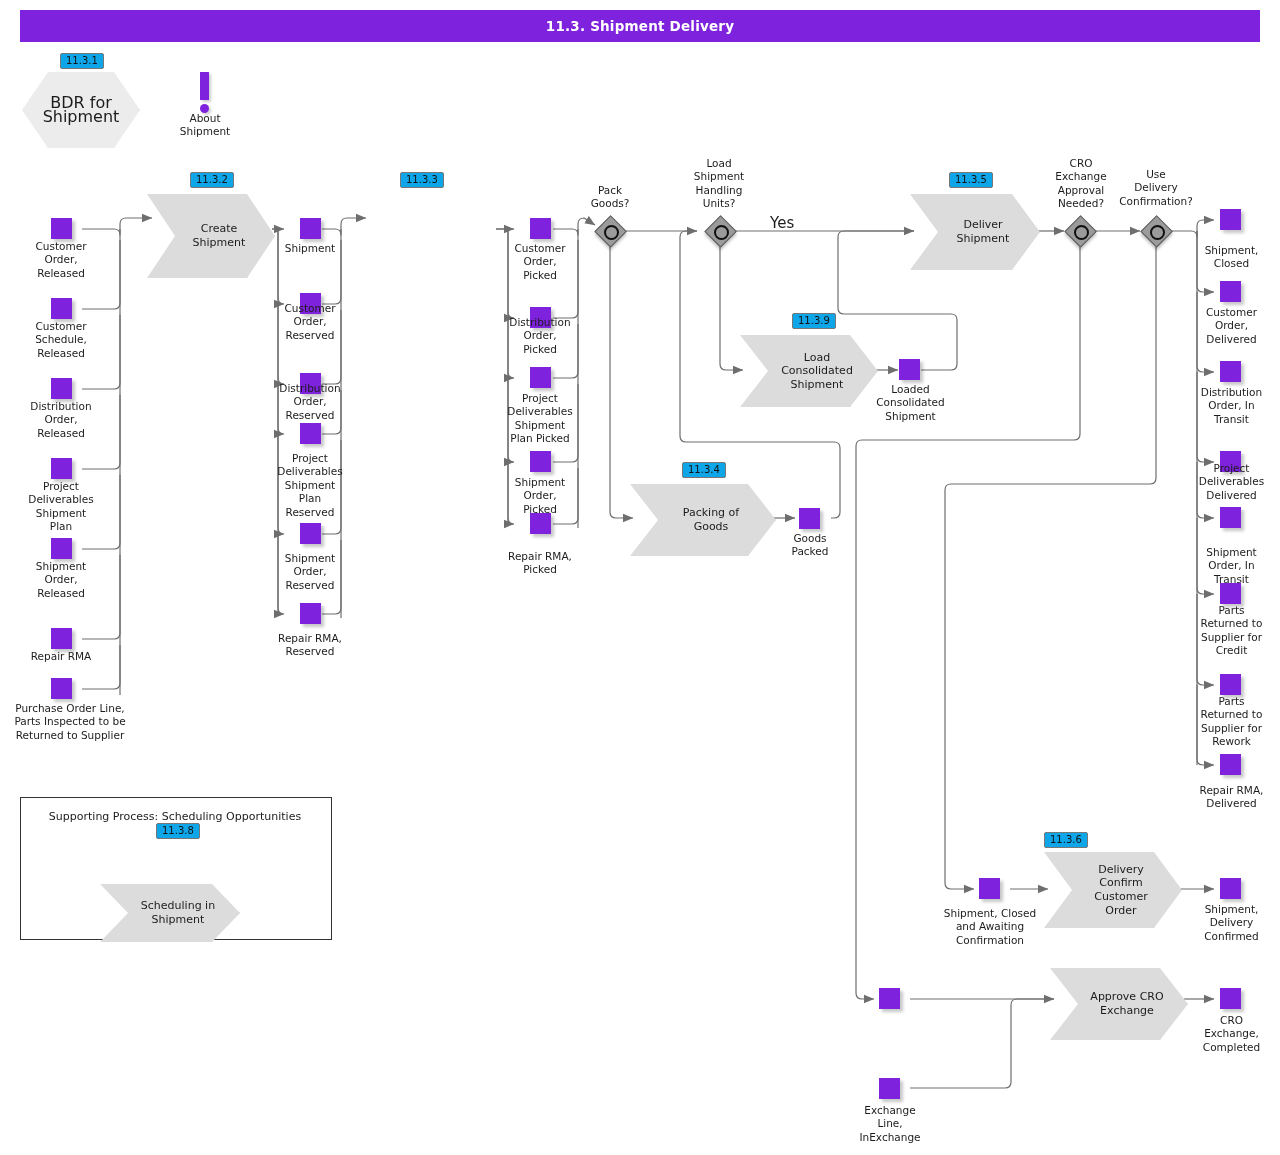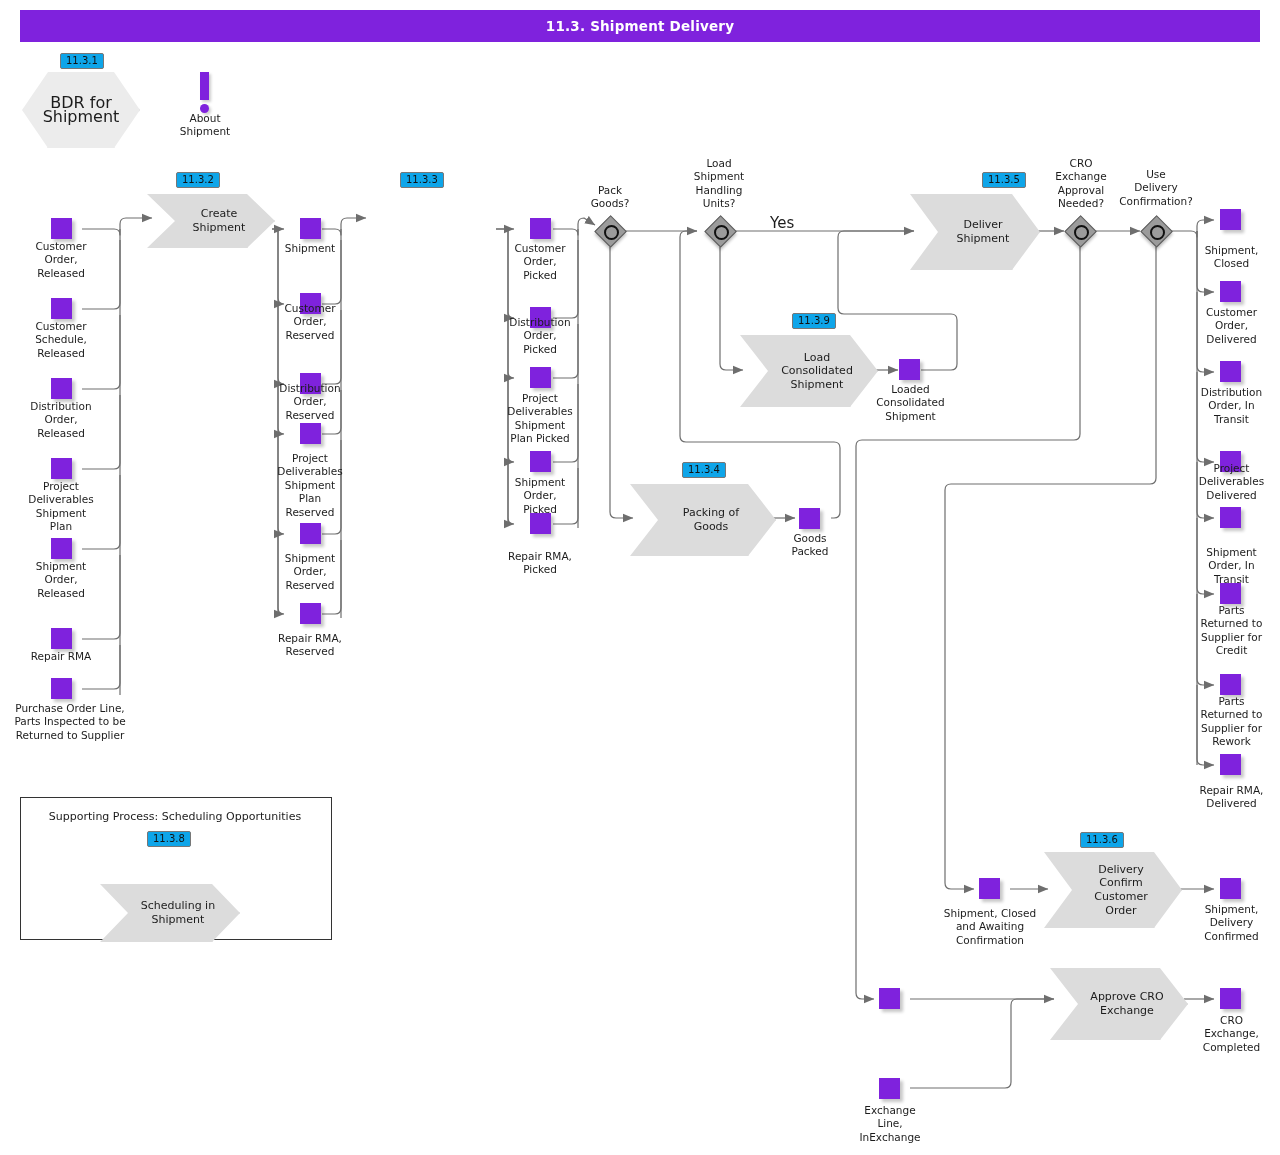--- a/index.html
+++ b/index.html
@@ -202,22 +202,22 @@
 Released</div>
 
   <div class="dsq" style="left:51px;top:628px;"></div>
   <div class="cap" style="left:6px;top:650px;width:110px;">Repair RMA</div>
 
   <div class="dsq" style="left:51px;top:678px;"></div>
   <div class="cap" style="left:0px;top:702px;width:140px;">Purchase Order Line,
 Parts Inspected to be
 Returned to Supplier</div>
 
-  <div class="tag" style="left:176px;top:172px;">11.3.2</div>
-  <div class="chev" style="left:147px;top:194px;width:128px;height:54px;">
+  <div class="tag" style="left:190px;top:172px;">11.3.2</div>
+  <div class="chev" style="left:147px;top:194px;width:128px;height:84px;">
     <span>Create
 Shipment</span>
   </div>
 
   <div class="dsq" style="left:300px;top:218px;"></div>
   <div class="cap" style="left:260px;top:242px;width:100px;">Shipment</div>
 
   <div class="dsq" style="left:300px;top:293px;"></div>
   <div class="cap" style="left:260px;top:302px;width:100px;">Customer
 Order,
@@ -318,21 +318,21 @@
   <div class="chev" style="left:740px;top:335px;width:138px;height:72px;">
     <span>Load
 Consolidated
 Shipment</span>
   </div>
   <div class="dsq" style="left:899px;top:359px;"></div>
   <div class="cap" style="left:863px;top:383px;width:95px;">Loaded
 Consolidated
 Shipment</div>
 
-  <div class="tag" style="left:982px;top:172px;">11.3.5</div>
+  <div class="tag" style="left:949px;top:172px;">11.3.5</div>
   <div class="chev" style="left:910px;top:194px;width:130px;height:76px;">
     <span>Deliver
 Shipment</span>
   </div>
 
   <div class="dsq" style="left:1220px;top:209px;"></div>
   <div class="cap" style="left:1184px;top:244px;width:95px;">Shipment,
 Closed</div>
 
   <div class="dsq" style="left:1220px;top:281px;"></div>
@@ -369,21 +369,21 @@
 
   <div class="dsq" style="left:1220px;top:754px;"></div>
   <div class="cap" style="left:1184px;top:784px;width:95px;">Repair RMA,
 Delivered</div>
 
   <div class="dsq" style="left:979px;top:878px;"></div>
   <div class="cap" style="left:920px;top:907px;width:140px;">Shipment, Closed
 and Awaiting
 Confirmation</div>
 
-  <div class="tag" style="left:1080px;top:832px;text-align:center;">11.3.6</div>
+  <div class="tag" style="left:1044px;top:832px;text-align:center;">11.3.6</div>
   <div class="chev" style="left:1044px;top:852px;width:138px;height:76px;">
     <span>Delivery
 Confirm
 Customer
 Order</span>
   </div>
   <div class="dsq" style="left:1220px;top:878px;"></div>
   <div class="cap" style="left:1184px;top:903px;width:95px;">Shipment,
 Delivery
 Confirmed</div>
@@ -400,19 +400,19 @@
     <span>Approve CRO
 Exchange</span>
   </div>
   <div class="dsq" style="left:1220px;top:988px;"></div>
   <div class="cap" style="left:1184px;top:1014px;width:95px;">CRO
 Exchange,
 Completed</div>
 
   <div class="frame" style="left:20px;top:797px;width:310px;height:141px;"></div>
   <div class="frametitle" style="left:20px;top:810px;width:310px;">Supporting Process: Scheduling Opportunities</div>
-  <div class="tag" style="left:147px;top:823px;margin-top:8px;">11.3.8</div>
+  <div class="tag" style="left:156px;top:823px;">11.3.8</div>
   <div class="chev" style="left:100px;top:884px;width:140px;height:58px;">
     <span>Scheduling in
 Shipment</span>
   </div>
 
 </div>
 
 </body></html>

